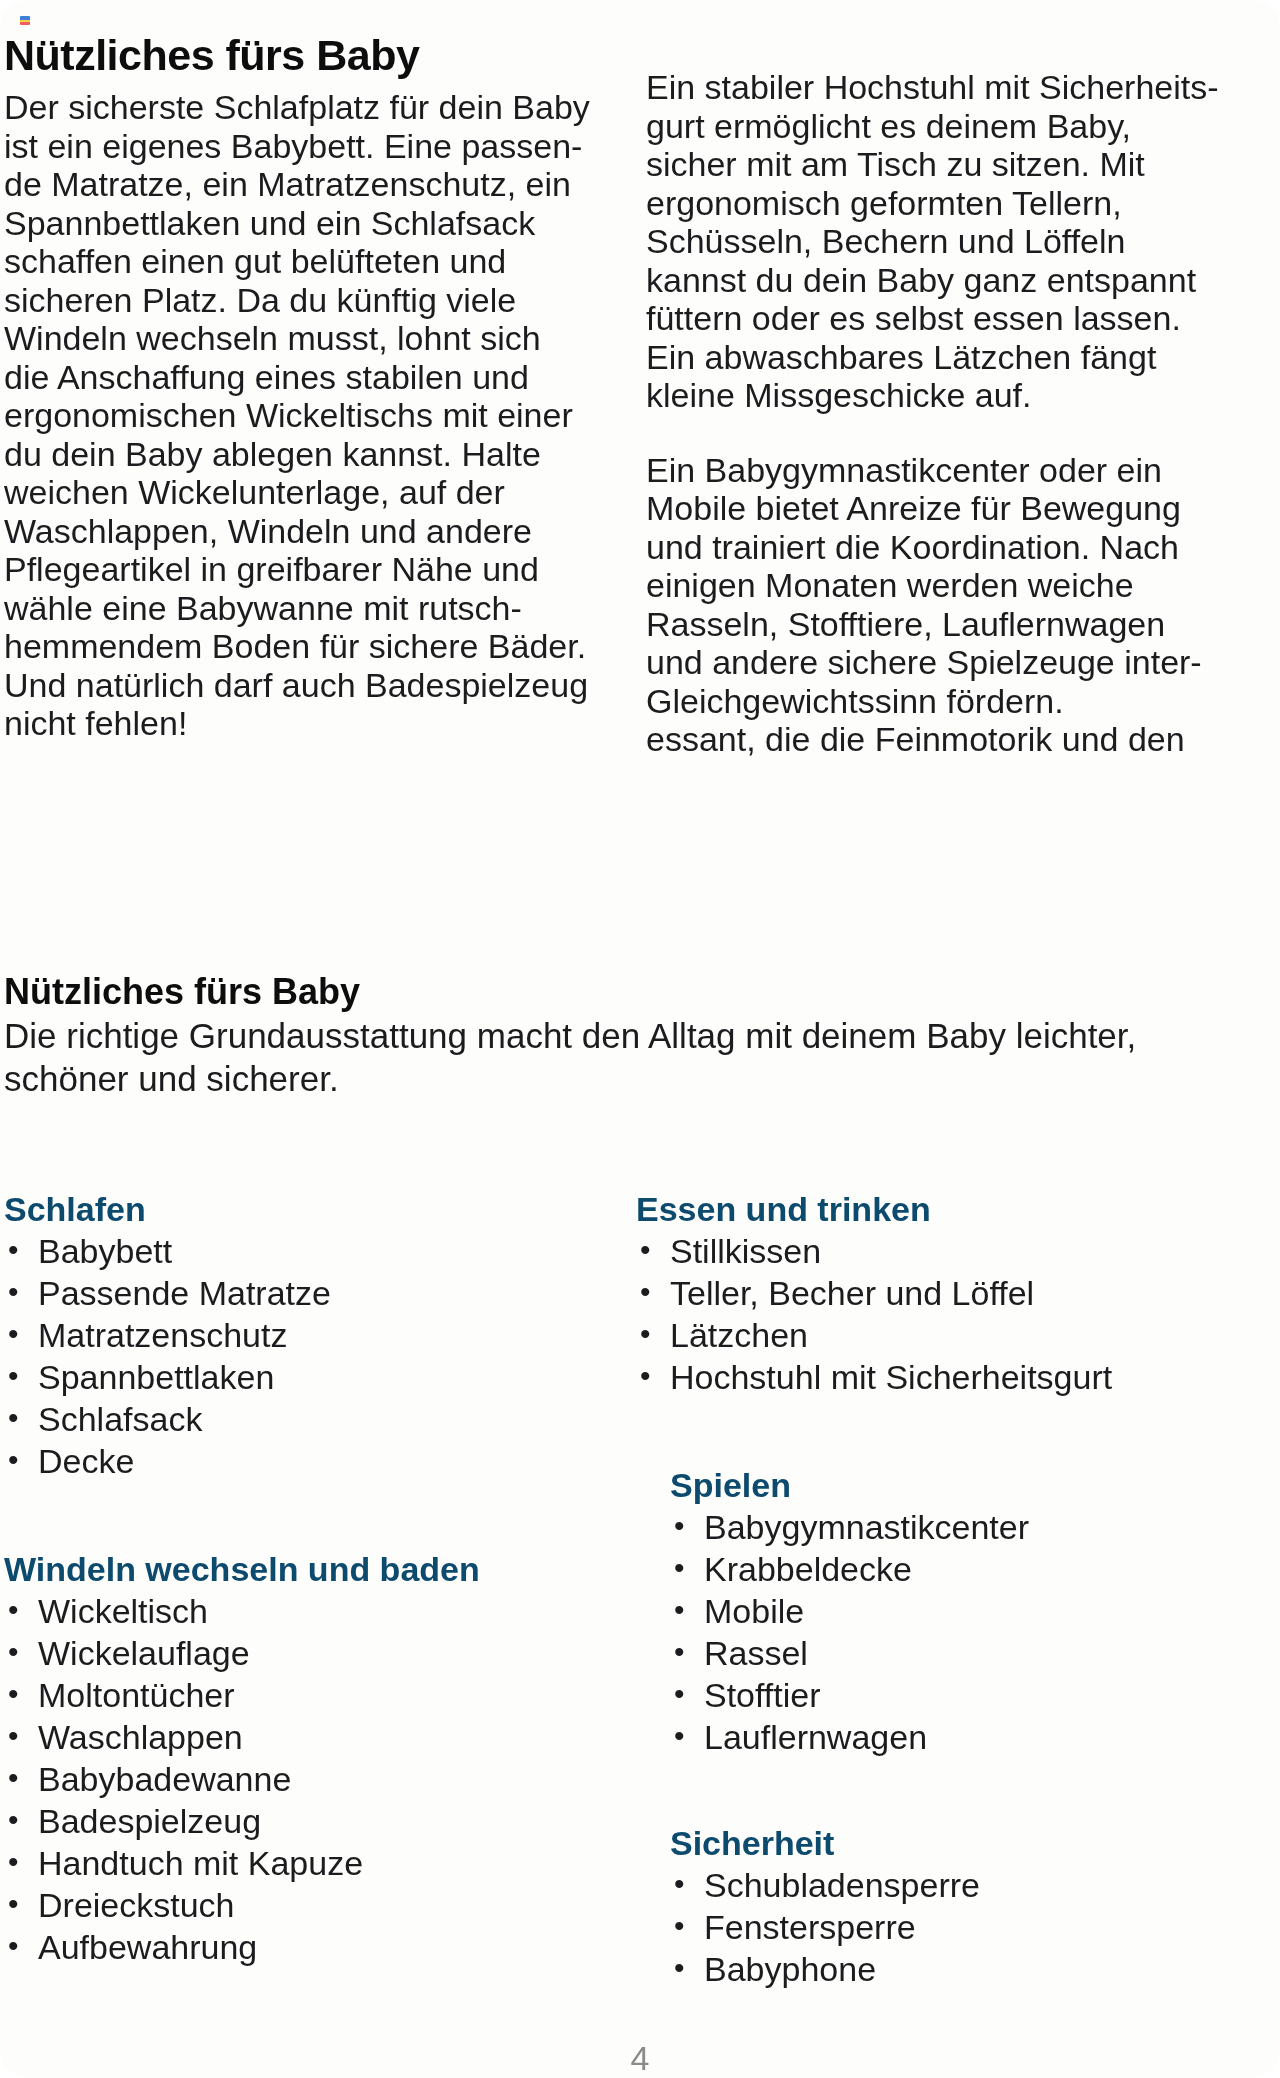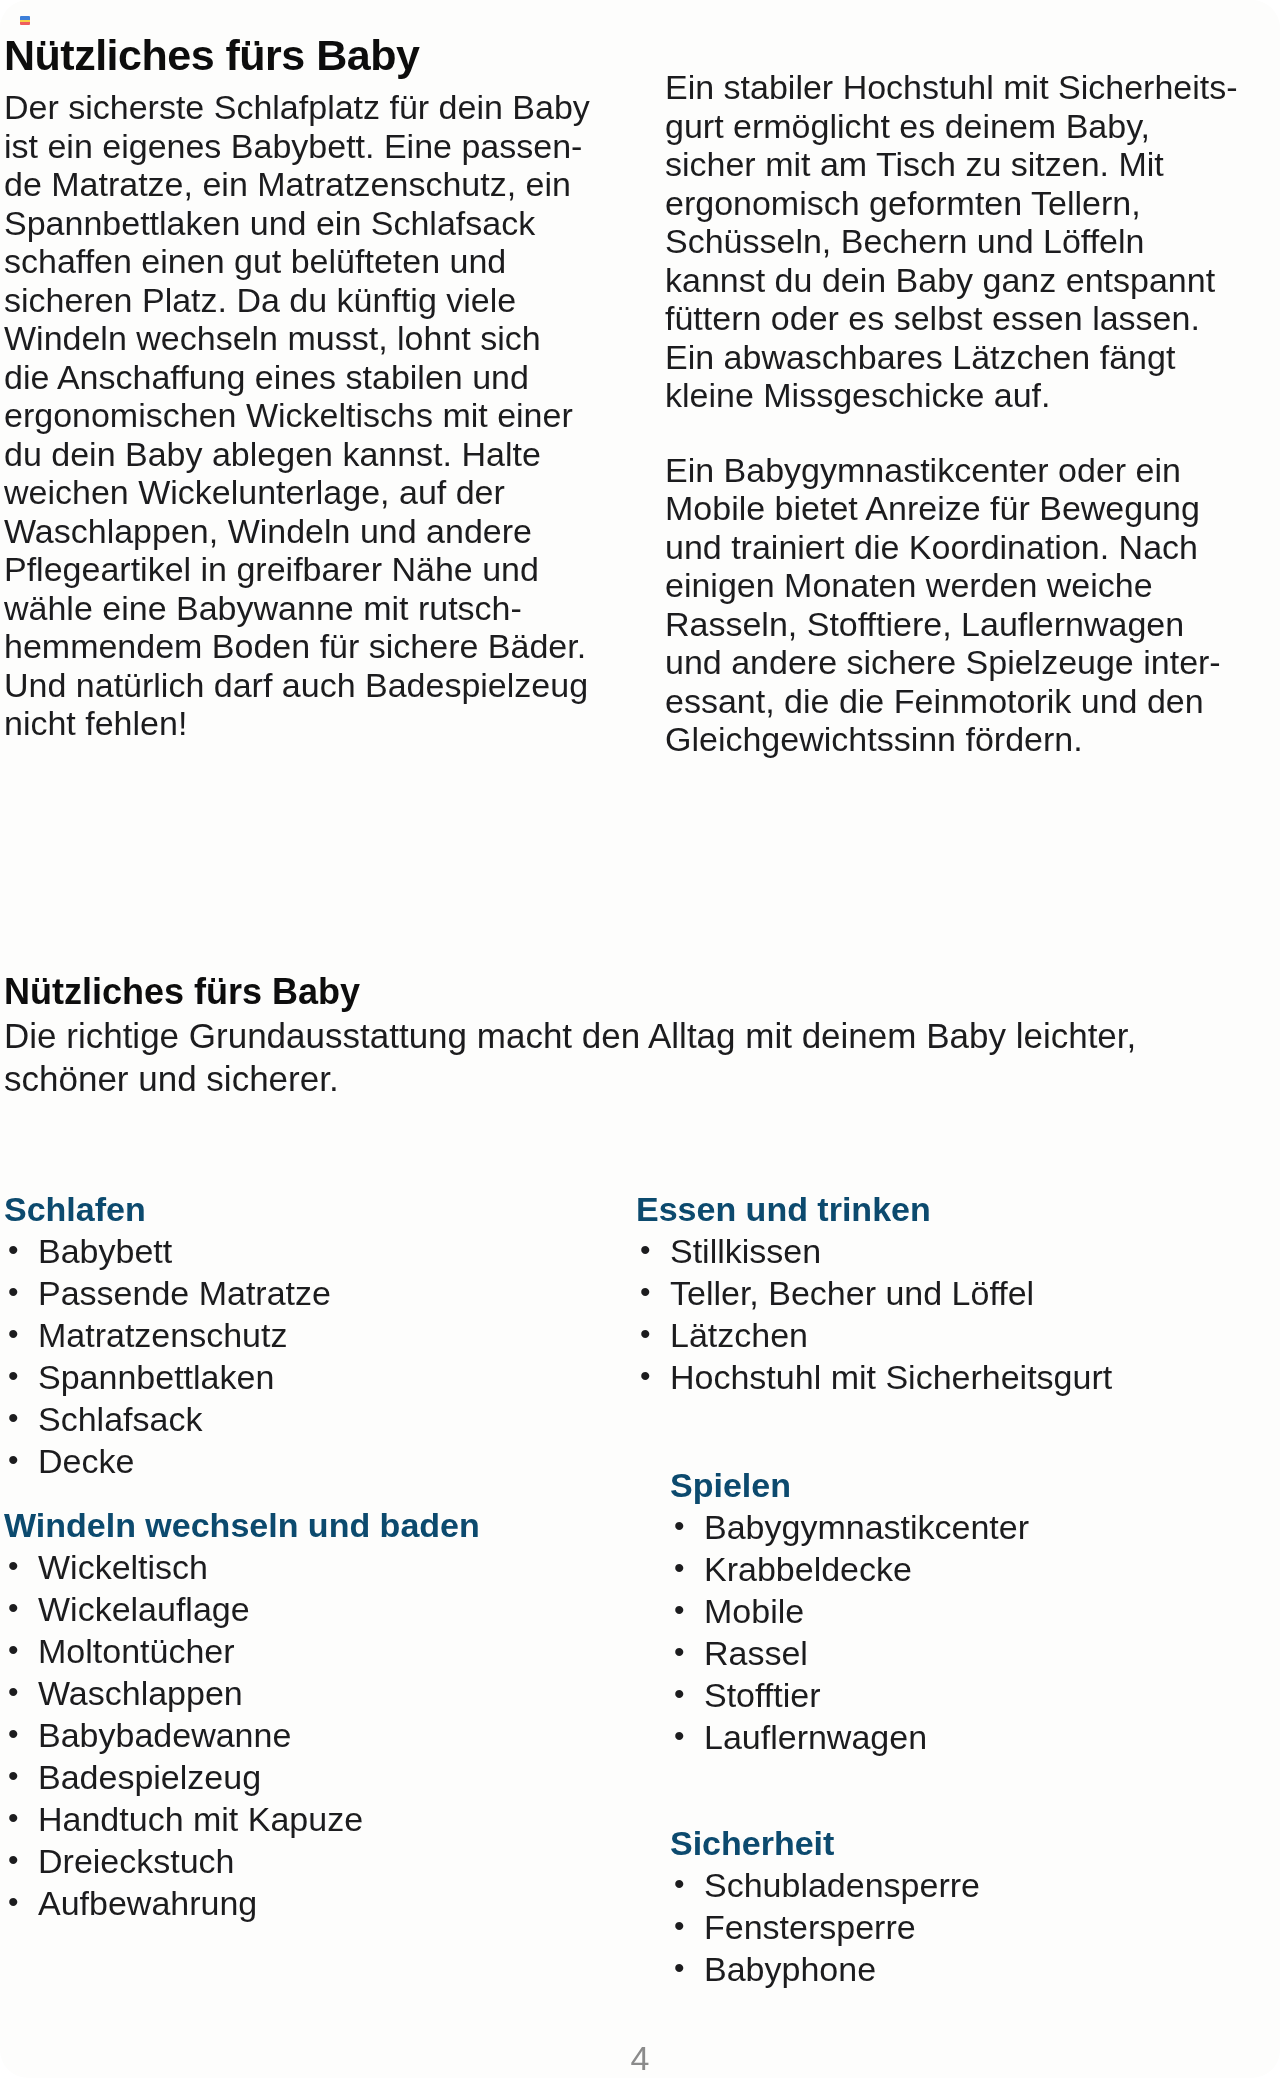--- a/index.html
+++ b/index.html
@@ -15,29 +15,29 @@
   }
   .title-accent{
     position:absolute;left:20px;top:16px;width:10px;height:9px;
     display:flex;flex-direction:column;border-radius:1px;overflow:hidden;z-index:2;
   }
   .title-accent .s1{flex:4;background:#3d7fd9;}
   .title-accent .s2{flex:2;background:#f7d046;}
   .title-accent .s3{flex:3;background:#ef5d5d;}
   .col{position:absolute;top:68px;}
   .col-left{left:4px;width:650px;margin-top:20px;}
-  .col-right{left:665px;width:610px;}
+  .col-right{left:646px;width:610px;}
   .tline{font-size:34px;line-height:38.5px;white-space:nowrap;}
   .para2{margin-top:36px;}
   .summary{position:absolute;left:4px;top:970px;width:1270px;}
   .summary-heading{font-size:36px;font-weight:700;line-height:44px;color:#0d0d0d;white-space:nowrap;}
   .summary-lines .tline{font-size:35px;line-height:43px;}
   .group{position:absolute;width:610px;}
   .g-schlafen{left:4px;top:1188px;}
-  .g-windeln{left:4px;top:1504px;}
+  .g-windeln{left:4px;top:1548px;}
   .g-essen{left:636px;top:1188px;}
   .g-spielen{left:670px;top:1464px;}
   .g-sicherheit{left:670px;top:1822px;}
   .group-heading{font-size:34px;font-weight:700;line-height:42px;color:#0c4a6e;white-space:nowrap;}
   .li{position:relative;padding-left:34px;font-size:34px;line-height:42px;white-space:nowrap;}
   .li .bullet{position:absolute;left:4px;top:-1px;font-size:30px;line-height:42px;color:#1c1c1e;}
   .pagenum{
     position:absolute;left:0;top:2038px;width:1280px;text-align:center;
     font-size:34px;line-height:40px;color:#8b8b8b;
   }
@@ -89,22 +89,22 @@
         <div class="tline">Ein abwaschbares Lätzchen fängt</div>
         <div class="tline">kleine Missgeschicke auf.</div>
       </div>
     <div class="para2">
         <div class="tline">Ein Babygymnastikcenter oder ein</div>
         <div class="tline">Mobile bietet Anreize für Bewegung</div>
         <div class="tline">und trainiert die Koordination. Nach</div>
         <div class="tline">einigen Monaten werden weiche</div>
         <div class="tline">Rasseln, Stofftiere, Lauflernwagen</div>
         <div class="tline">und andere sichere Spielzeuge inter-</div>
+        <div class="tline">Gleichgewichtssinn fördern.</div>
         <div class="tline">essant, die die Feinmotorik und den</div>
-        <div class="tline">Gleichgewichtssinn fördern.</div>
       </div>
   </div>
 
   <div class="summary">
     <div class="summary-heading">Nützliches fürs Baby</div>
     <div class="summary-lines">
         <div class="tline">Die richtige Grundausstattung macht den Alltag mit deinem Baby leichter,</div>
         <div class="tline">schöner und sicherer.</div>
       </div>
   </div>

